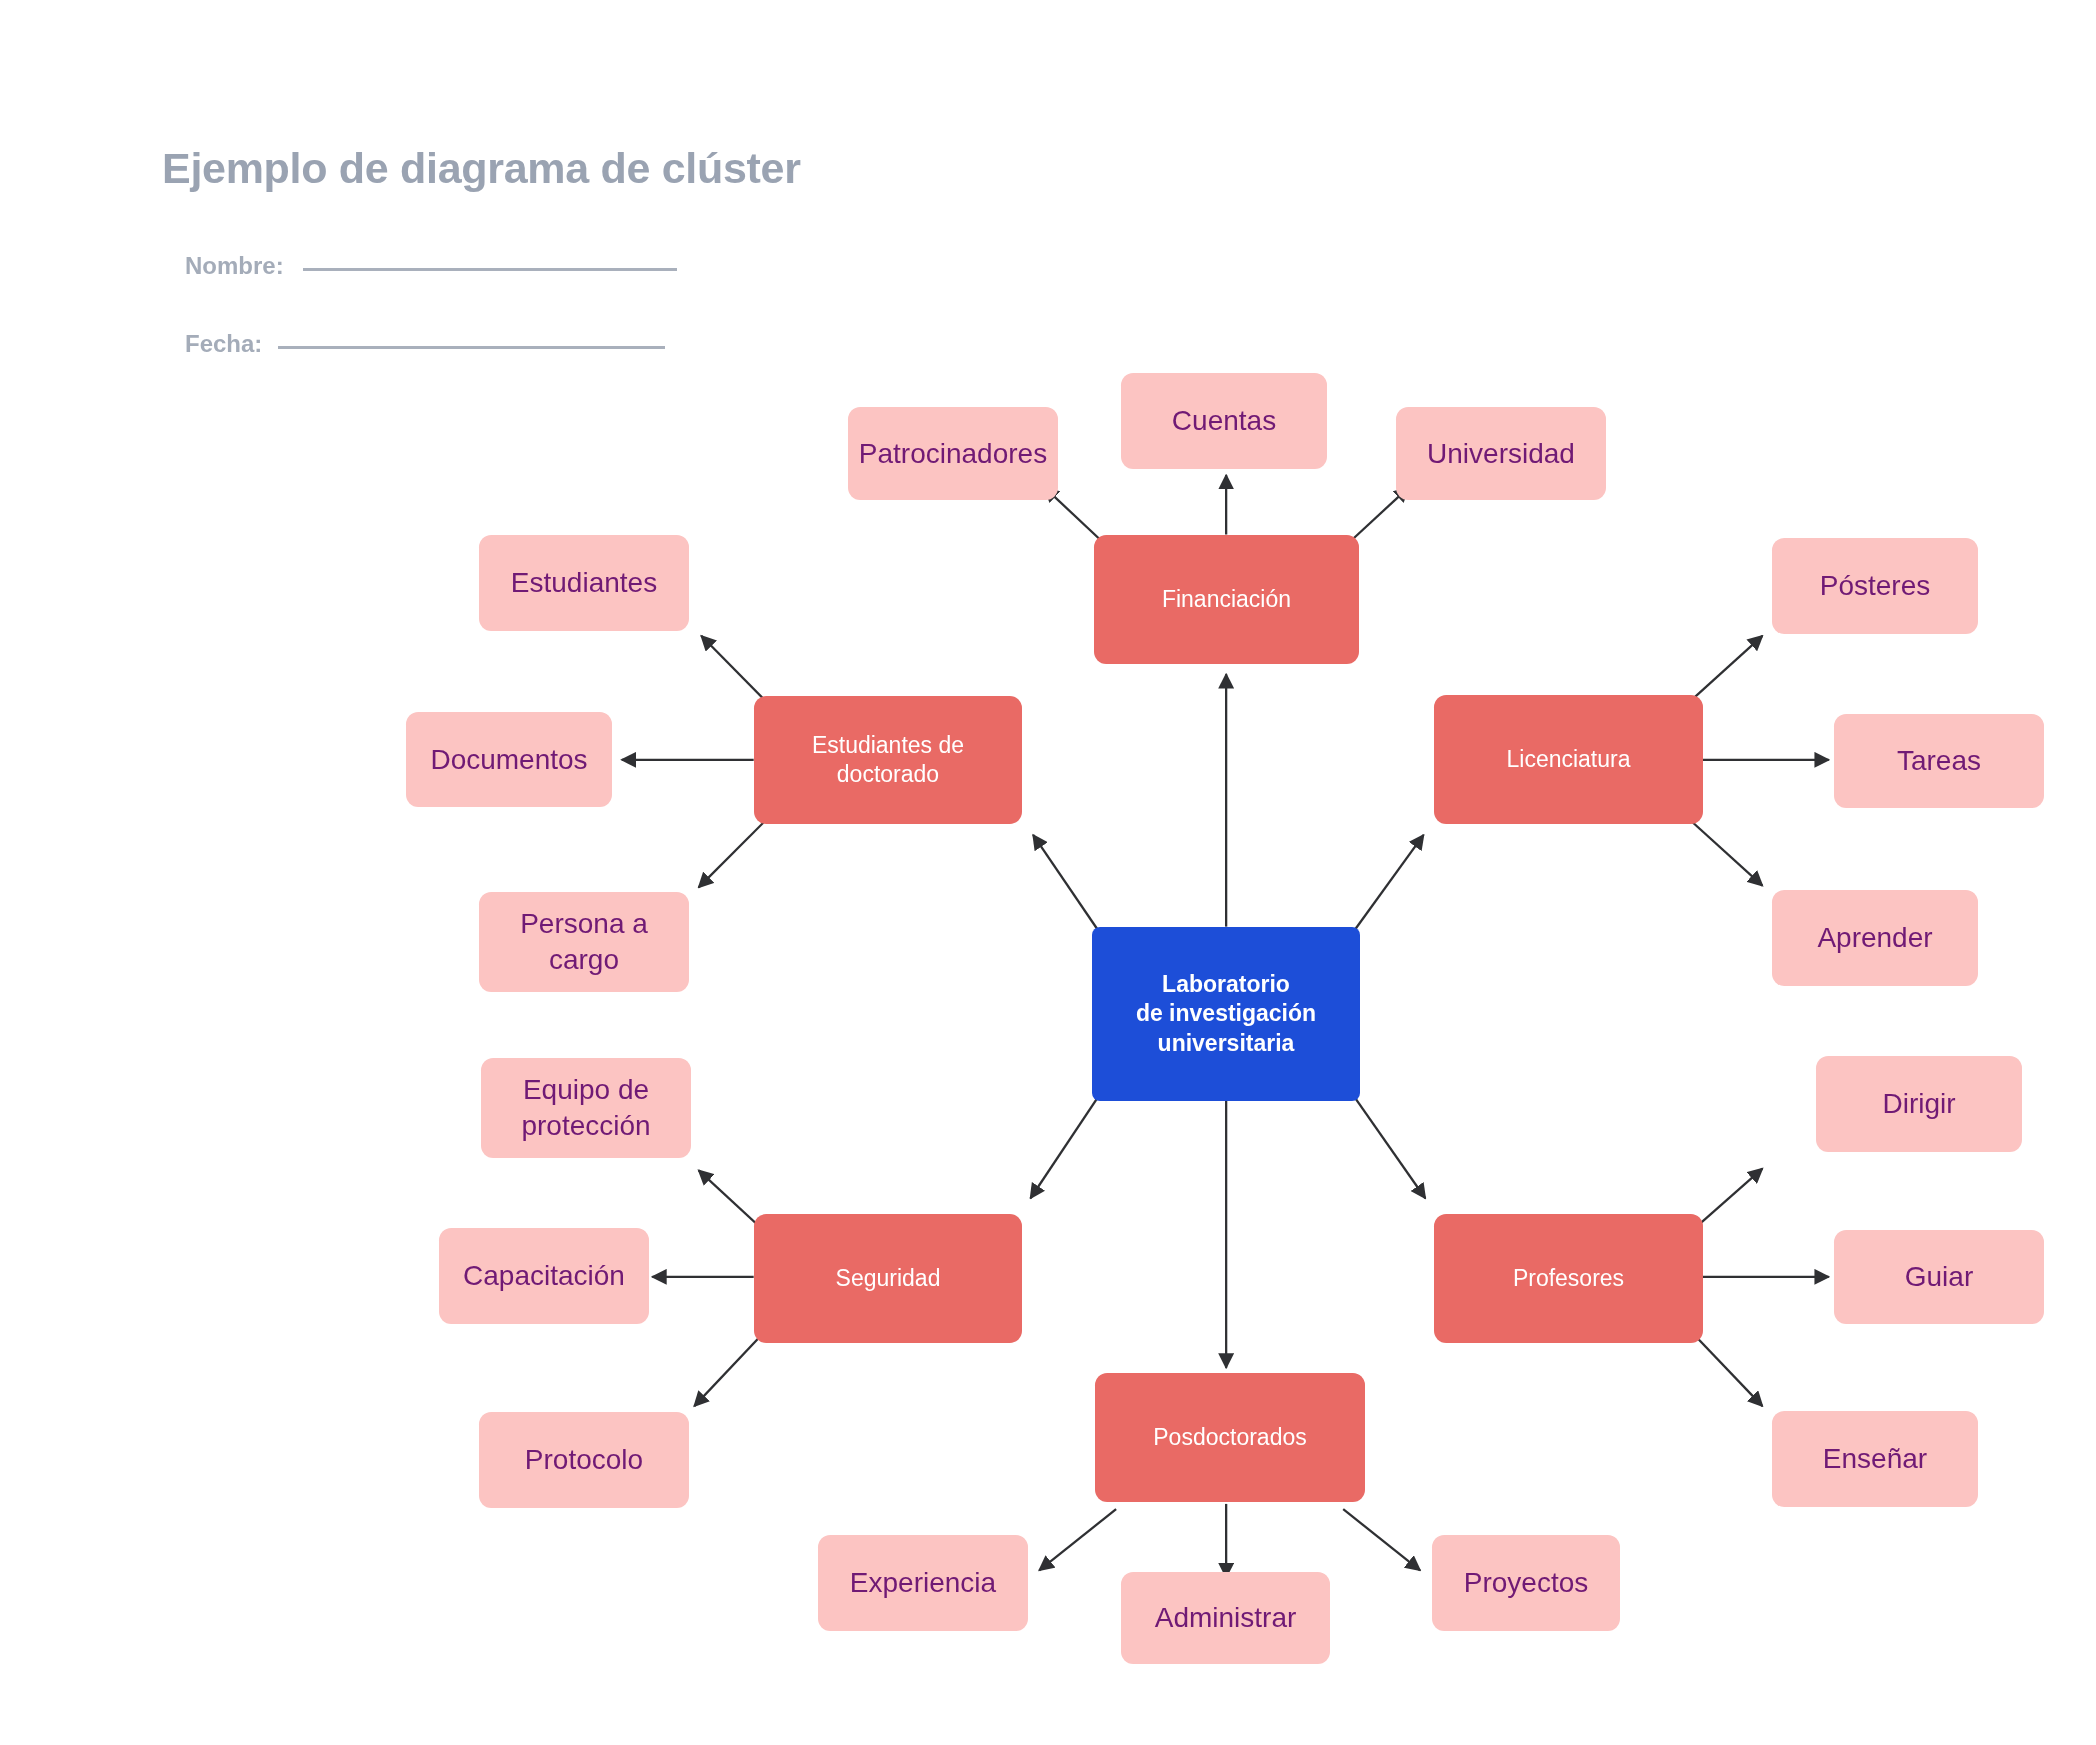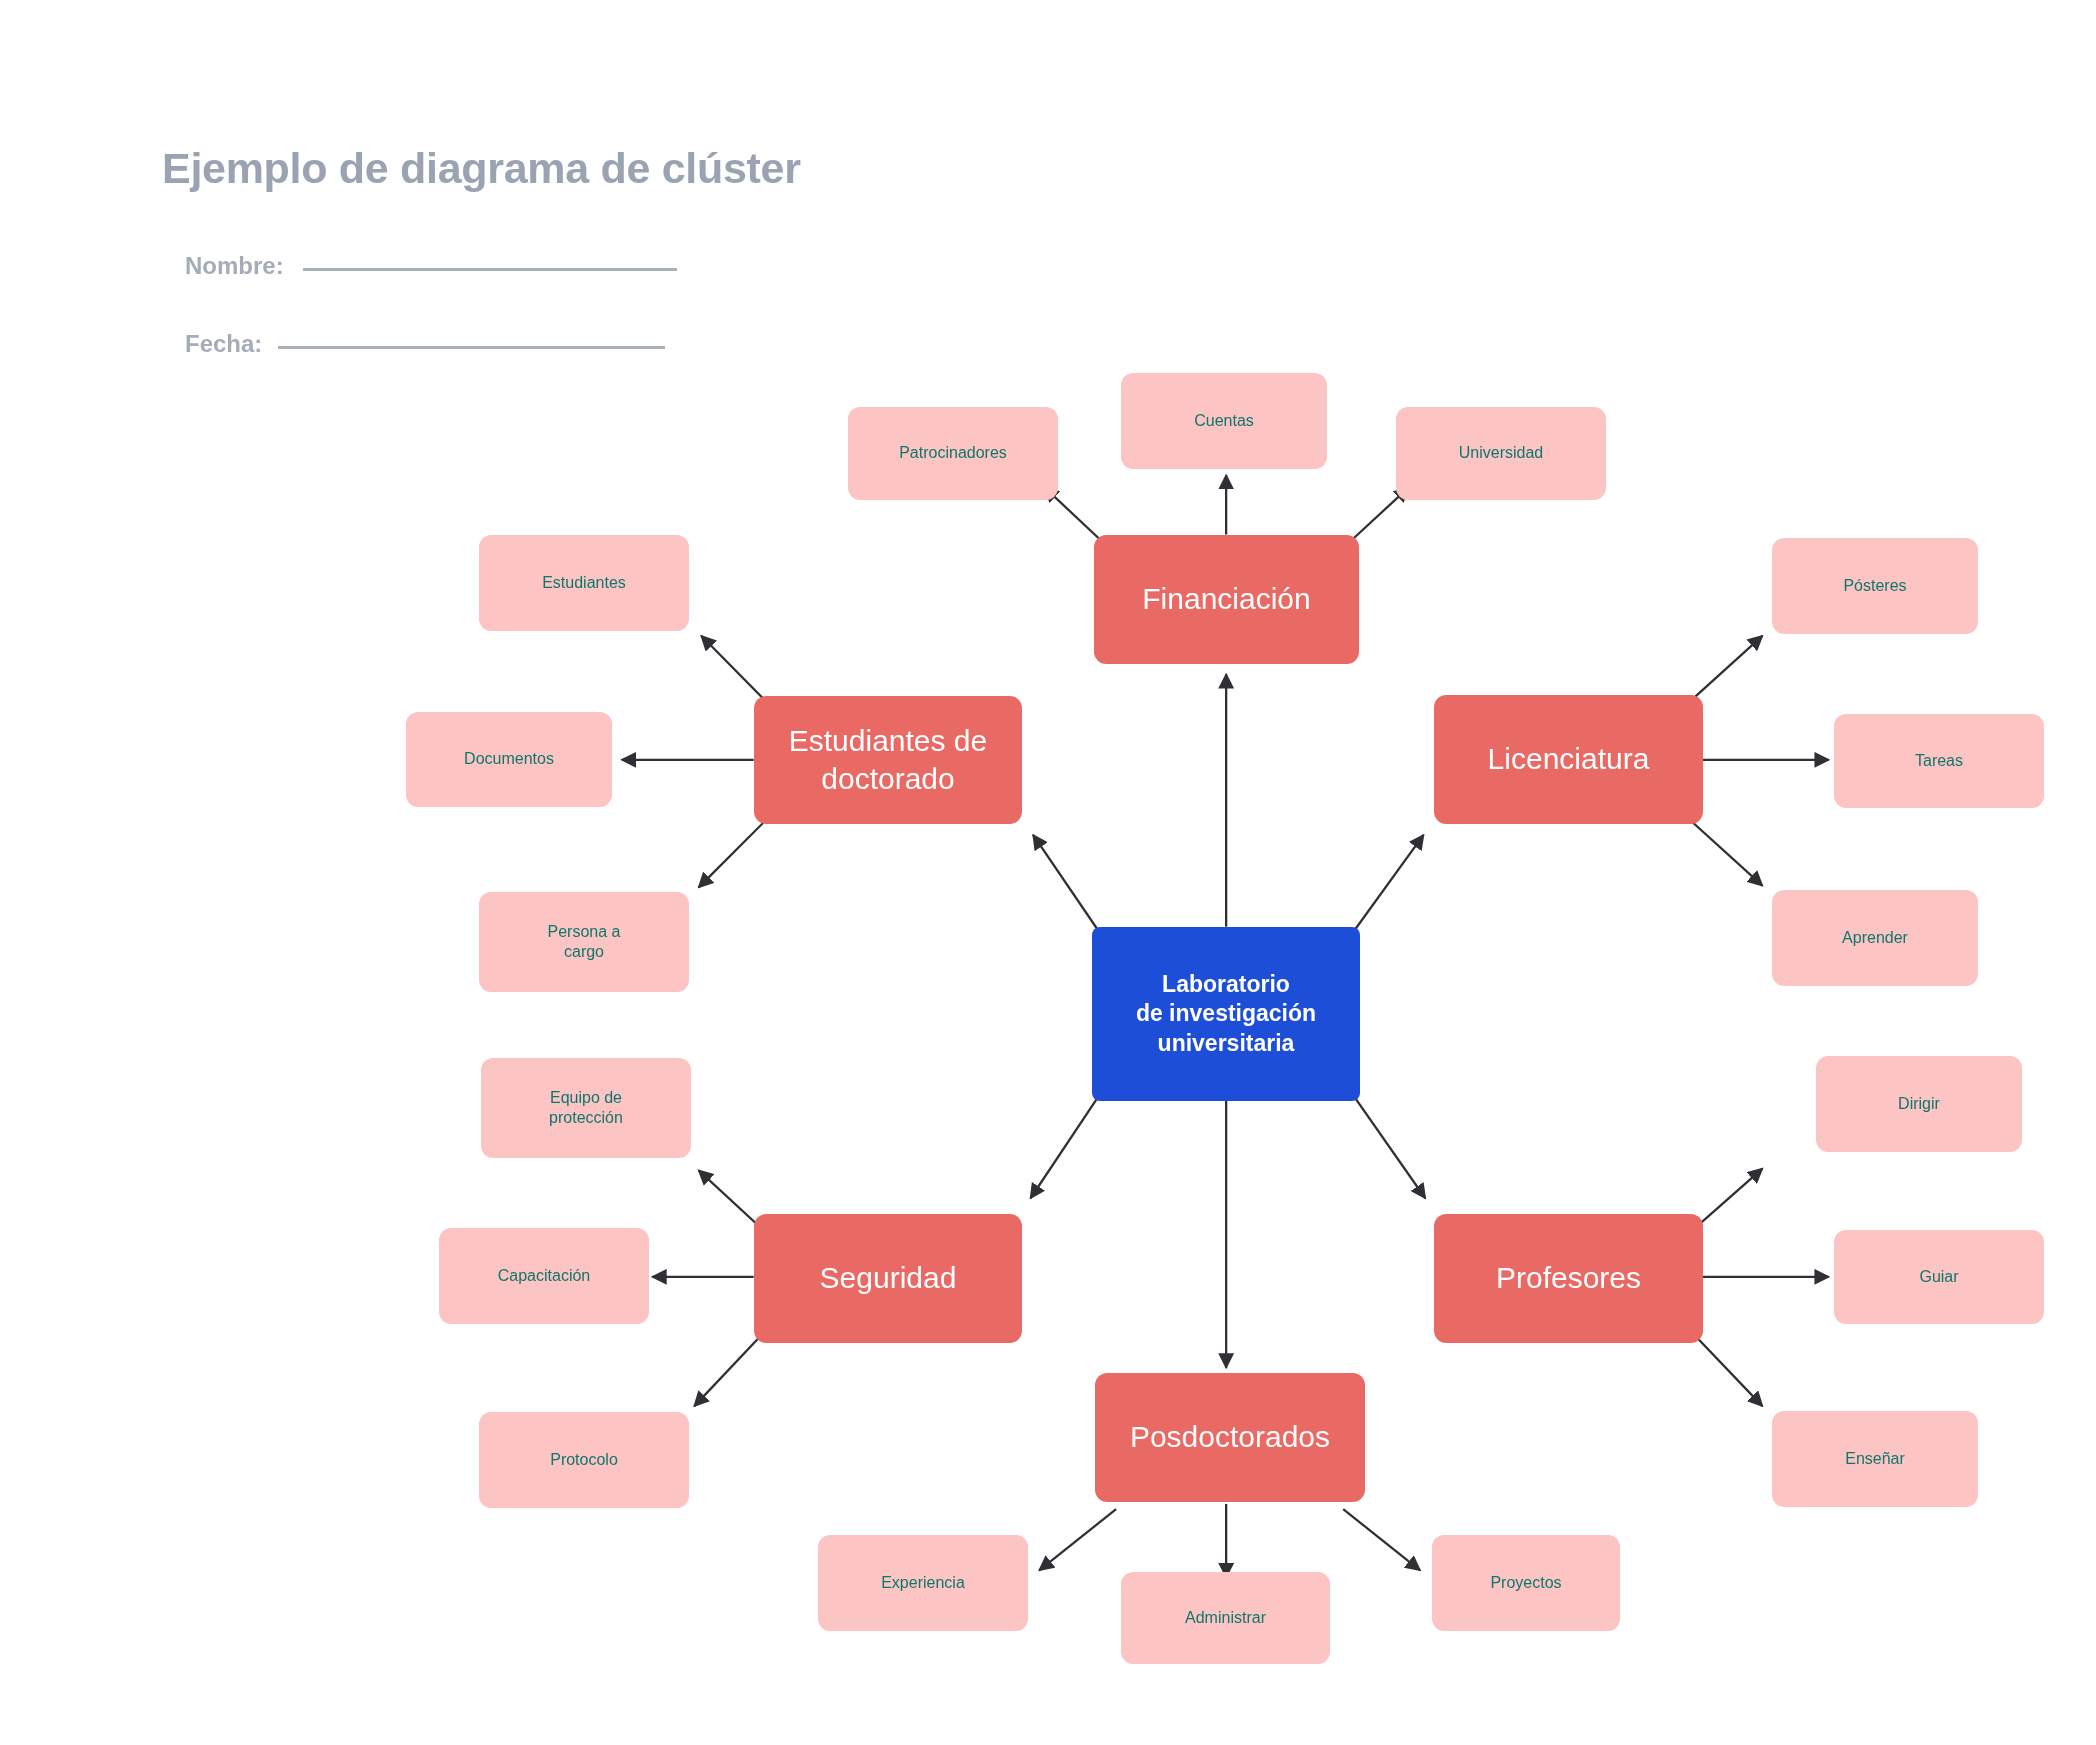--- a/index.html
+++ b/index.html
@@ -88,27 +88,27 @@
   .node.root {
     background: #1d4ed8;
     color: #ffffff;
     font-size: 23px;
     font-weight: bold;
     border-radius: 8px;
   }
   .node.branch {
     background: #E96A65;
     color: #ffffff;
-    font-size: 30px;
+    font-size: 23px;
     font-weight: normal;
   }
   .node.leaf {
     background: #FCC4C2;
-    color: #0f766e;
-    font-size: 16px;
+    color: #701a75;
+    font-size: 28px;
     font-weight: normal;
   }
 </style>
 </head>
 <body>
 
 <div id="page">
 
   <div id="header">
     <div id="page-title">Ejemplo de diagrama de clúster</div>

